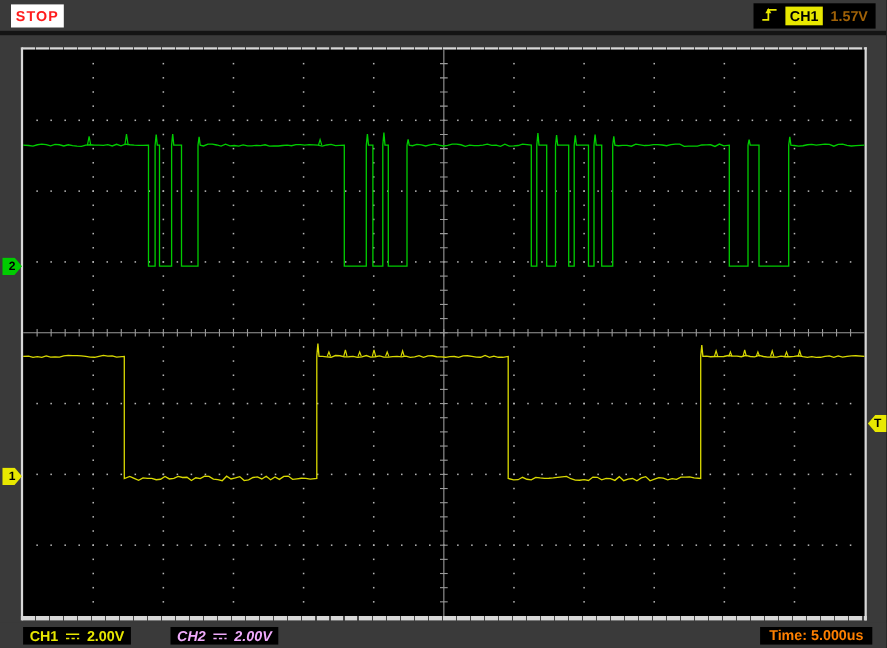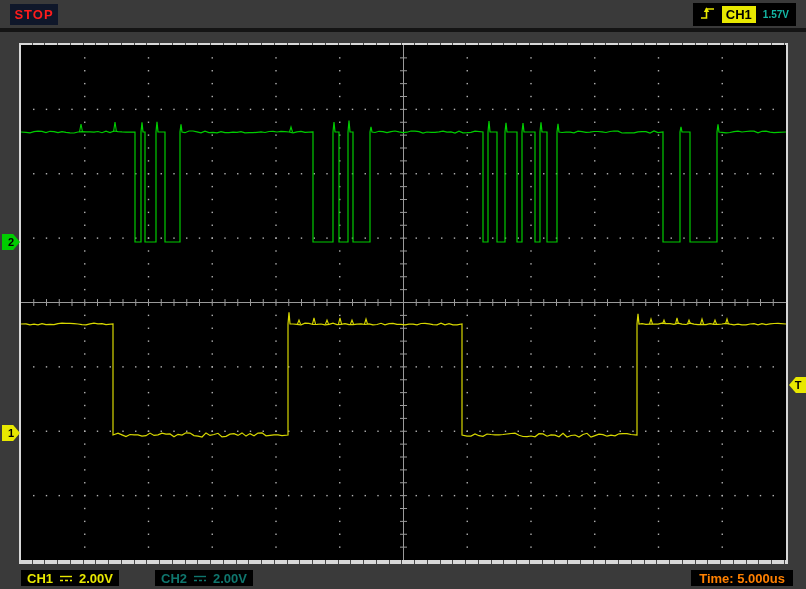--- a/index.html
+++ b/index.html
@@ -2,28 +2,28 @@
 <html><head>
 <meta charset="utf-8">
 <style>
   html,body{margin:0;padding:0;background:#222;}
   #screen{position:relative;width:806px;height:589px;background:#3a3a3a;
           font-family:"Liberation Sans", sans-serif;overflow:hidden;}
 
   
   #topbar{position:absolute;left:0;top:0;width:806px;height:28px;background:#3a3a3a;
           border-bottom:4px solid #141414;}
-  #stop-badge{position:absolute;left:10px;top:4px;width:48px;height:21px;background:#0f172a;
+  #stop-badge{position:absolute;left:10px;top:4px;width:48px;height:21px;background:#ffffff;
               color:#ff1c1c;font-size:13px;font-weight:bold;line-height:21px;text-align:center;
               letter-spacing:1px;}
   #trig-box{position:absolute;right:10px;top:3px;height:23px;background:#000;
             display:flex;align-items:center;gap:7px;padding:0 7px;}
   #trig-box .chip{background:#e8e800;color:#000;font-size:13px;font-weight:bold;
                   padding:1px 4px;line-height:15px;}
-  #trig-box .lvl{color:#14b8a6;font-size:10px;font-weight:bold;}
+  #trig-box .lvl{color:#a16207;font-size:13px;font-weight:bold;}
 
   
   #plot{position:absolute;left:21px;top:45px;width:765px;height:515px;background:#000;}
   .edge{position:absolute;background:#d8d8d8;}
   .edge.t{left:-2px;right:-2px;top:-2px;height:2px;
           background:repeating-linear-gradient(90deg,#4a4a4a 0 1px,#d8d8d8 1px 12.75px);}
   .edge.b{left:-2px;right:-2px;bottom:-4px;height:4px;
           background:repeating-linear-gradient(90deg,#4a4a4a 0 1px,#d8d8d8 1px 12.75px);}
   .edge.l{left:-2px;top:-2px;bottom:-4px;width:2px;}
   .edge.r{right:-2px;top:-2px;bottom:-4px;width:2px;}
@@ -36,23 +36,23 @@
   .marker.left-point{clip-path:polygon(100% 0,38% 0,0 50%,38% 100%,100% 100%);}
   #marker-ch2{left:2px;top:234px;background:#00cc00;}
   #marker-ch1{left:2px;top:425px;background:#e8e800;}
   #marker-trig{left:789px;top:377px;background:#e8e800;}
 
   
   #bottombar{position:absolute;left:0;top:566px;width:806px;height:23px;background:#3a3a3a;}
   .badge{position:absolute;top:4px;height:16px;background:#000;display:flex;align-items:center;
          gap:6px;padding:0 6px;font-size:13px;font-weight:bold;}
   #ch1-badge{left:21px;color:#e8e800;}
-  #ch2-badge{left:155px;color:#0f766e;}
+  #ch2-badge{left:155px;color:#f0abfc;font-style:italic;}
   #time-box{position:absolute;right:13px;top:4px;height:16px;background:#000;display:flex;
-            align-items:center;gap:26px;padding:0 8px;color:#ff8000;font-size:13px;font-weight:bold;}
+            align-items:center;gap:26px;padding:0 8px;color:#ff8000;font-size:13px;font-weight:bold;flex-direction:column;}
   .coupling-icon{display:inline-block;}
 </style>
 </head>
 <body>
 
 <div id="screen">
 
   <div id="topbar">
     <div id="stop-badge">STOP</div>
     <div id="trig-box">

